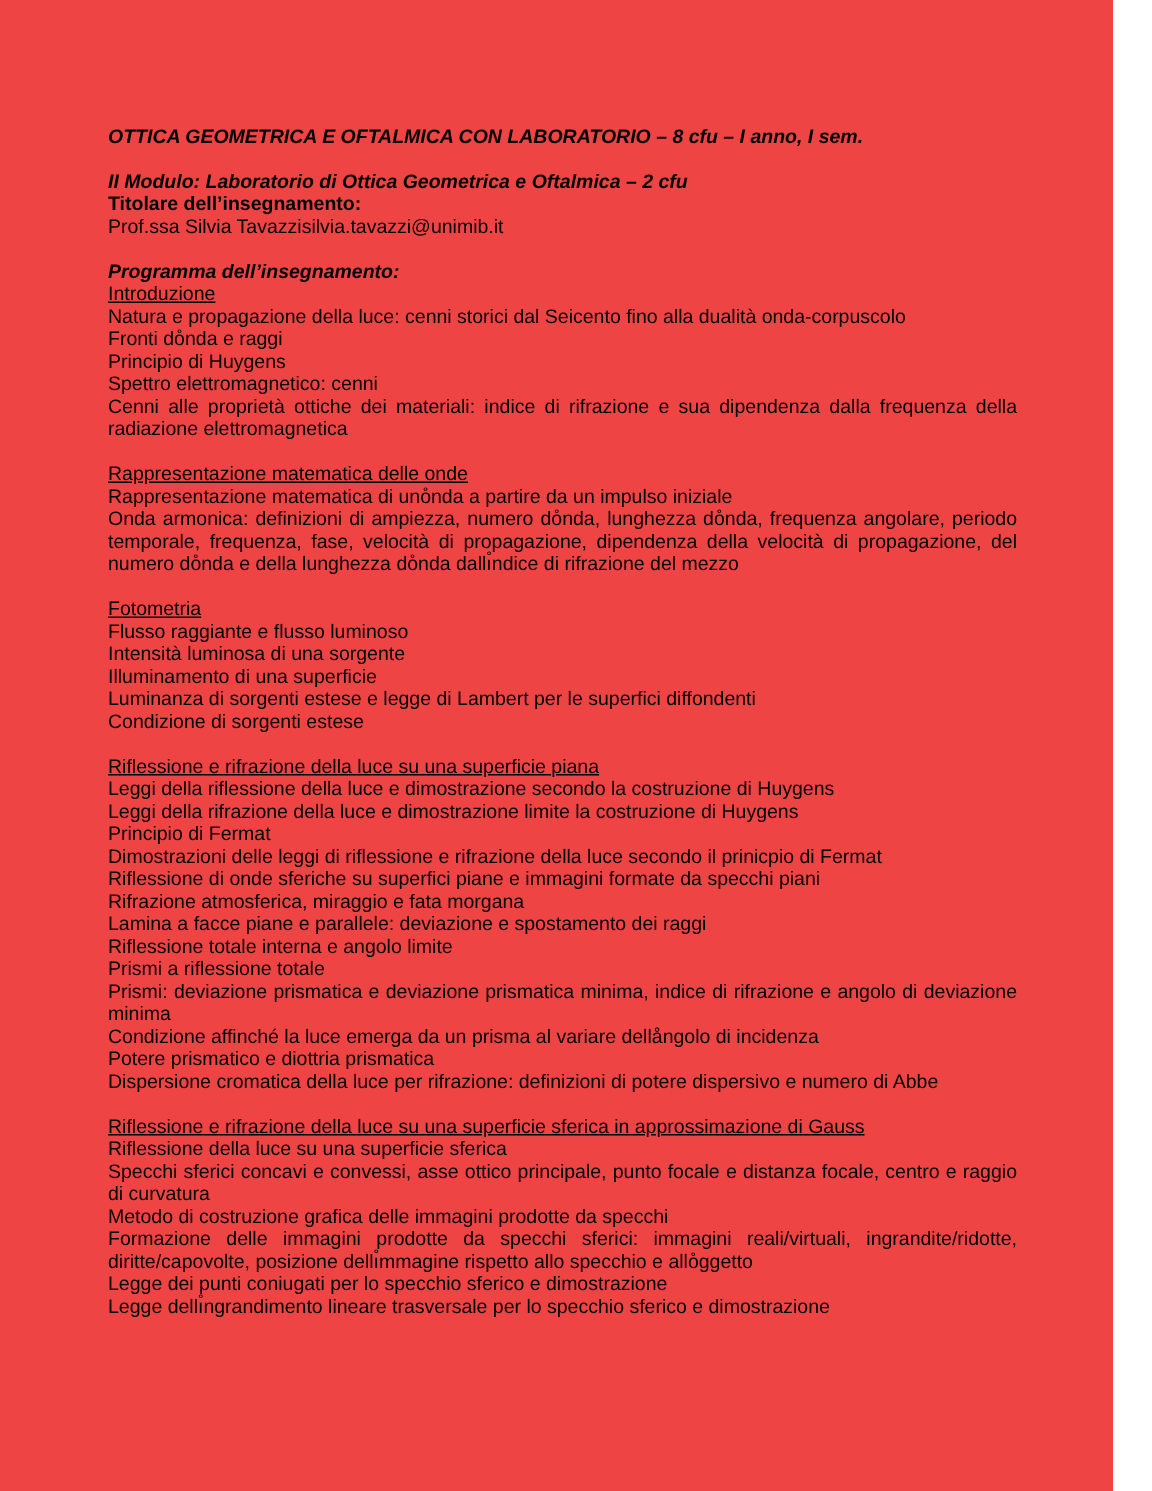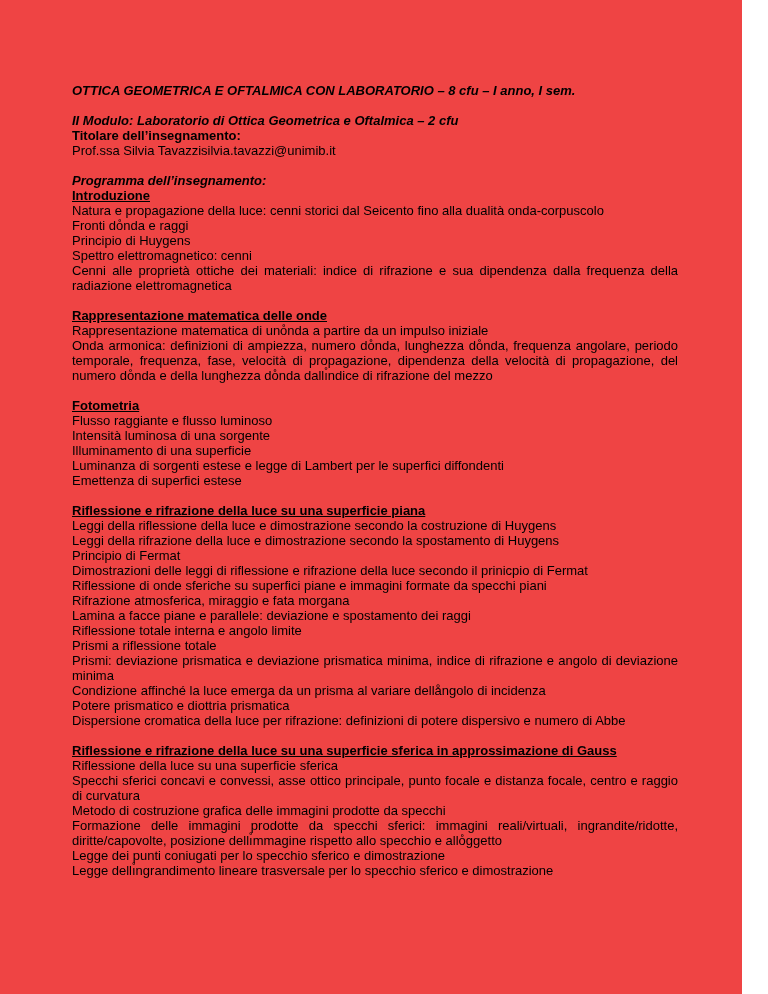--- a/index.html
+++ b/index.html
@@ -48,21 +48,20 @@
   .program-heading {
     font-weight: bold;
     font-style: italic;
   }
   .section {
     margin-bottom: 15px;
   }
   .section:last-child { margin-bottom: 0; }
   .section-title {
     text-decoration: underline;
-    font-weight: bold;
   }
   .justify {
     text-align: justify;
   }
 </style>
 </head>
 <body>
 
 <div class="page">
   <p class="doc-title">OTTICA GEOMETRICA E OFTALMICA CON LABORATORIO – 8 cfu – I anno, I sem.</p>
@@ -91,26 +90,26 @@
         <p><span class="section-title">Rappresentazione matematica delle onde</span></p>
         <p class="program-line">Rappresentazione matematica di uno̊nda a partire da un impulso iniziale</p>
         <p class="program-line justify">Onda armonica: definizioni di ampiezza, numero do̊nda, lunghezza do̊nda, frequenza angolare, periodo temporale, frequenza, fase, velocità di propagazione, dipendenza della velocità di propagazione, del numero do̊nda e della lunghezza do̊nda dallı̊ndice di rifrazione del mezzo</p>
       </div>
       <div class="section">
         <p><span class="section-title">Fotometria</span></p>
         <p class="program-line">Flusso raggiante e flusso luminoso</p>
         <p class="program-line">Intensità luminosa di una sorgente</p>
         <p class="program-line">Illuminamento di una superficie</p>
         <p class="program-line">Luminanza di sorgenti estese e legge di Lambert per le superfici diffondenti</p>
-        <p class="program-line">Emettenza di superfici estese</p>
+        <p class="program-line">Condizione di sorgenti estese</p>
       </div>
       <div class="section">
         <p><span class="section-title">Riflessione e rifrazione della luce su una superficie piana</span></p>
         <p class="program-line">Leggi della riflessione della luce e dimostrazione secondo la costruzione di Huygens</p>
-        <p class="program-line">Leggi della rifrazione della luce e dimostrazione secondo la spostamento di Huygens</p>
+        <p class="program-line">Leggi della rifrazione della luce e dimostrazione limite la costruzione di Huygens</p>
         <p class="program-line">Principio di Fermat</p>
         <p class="program-line">Dimostrazioni delle leggi di riflessione e rifrazione della luce secondo il prinicpio di Fermat</p>
         <p class="program-line">Riflessione di onde sferiche su superfici piane e immagini formate da specchi piani</p>
         <p class="program-line">Rifrazione atmosferica, miraggio e fata morgana</p>
         <p class="program-line">Lamina a facce piane e parallele: deviazione e spostamento dei raggi</p>
         <p class="program-line">Riflessione totale interna e angolo limite</p>
         <p class="program-line">Prismi a riflessione totale</p>
         <p class="program-line justify">Prismi: deviazione prismatica e deviazione prismatica minima, indice di rifrazione e angolo di deviazione minima</p>
         <p class="program-line">Condizione affinché la luce emerga da un prisma al variare dellångolo di incidenza</p>
         <p class="program-line">Potere prismatico e diottria prismatica</p>

